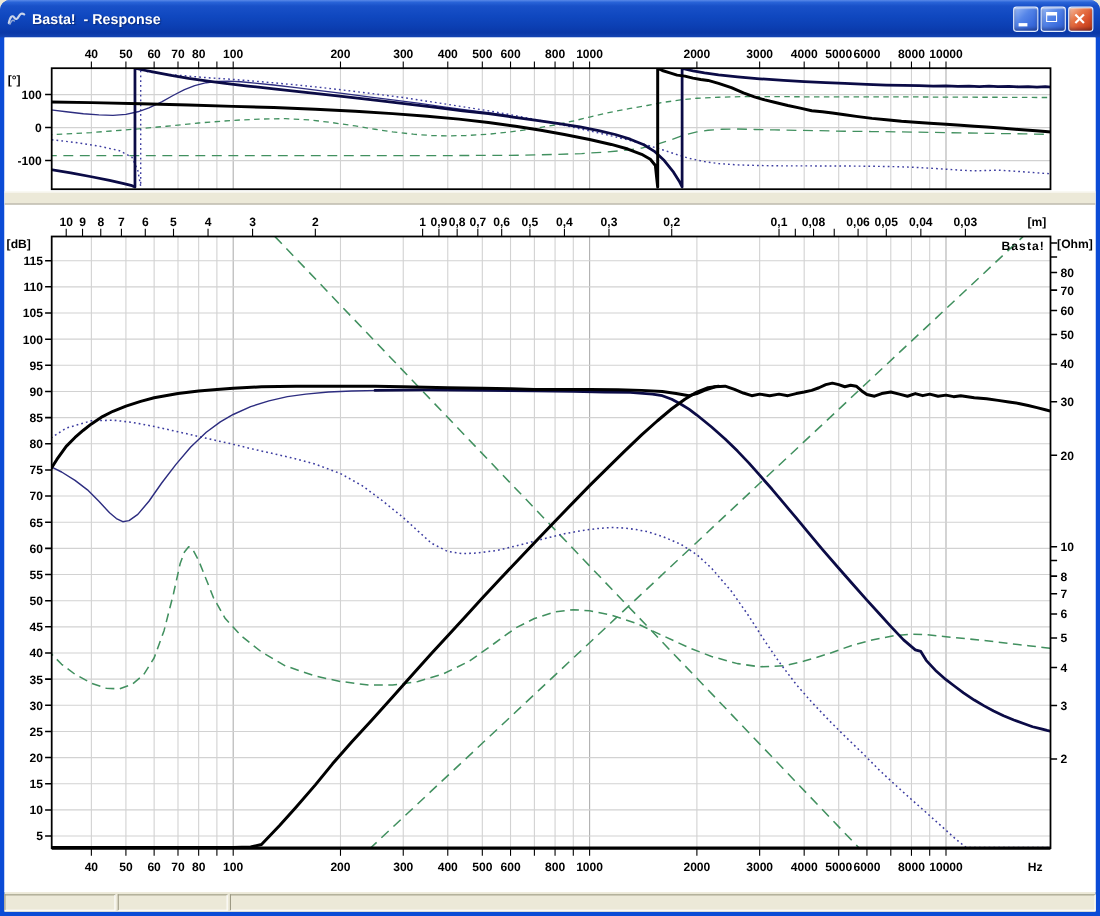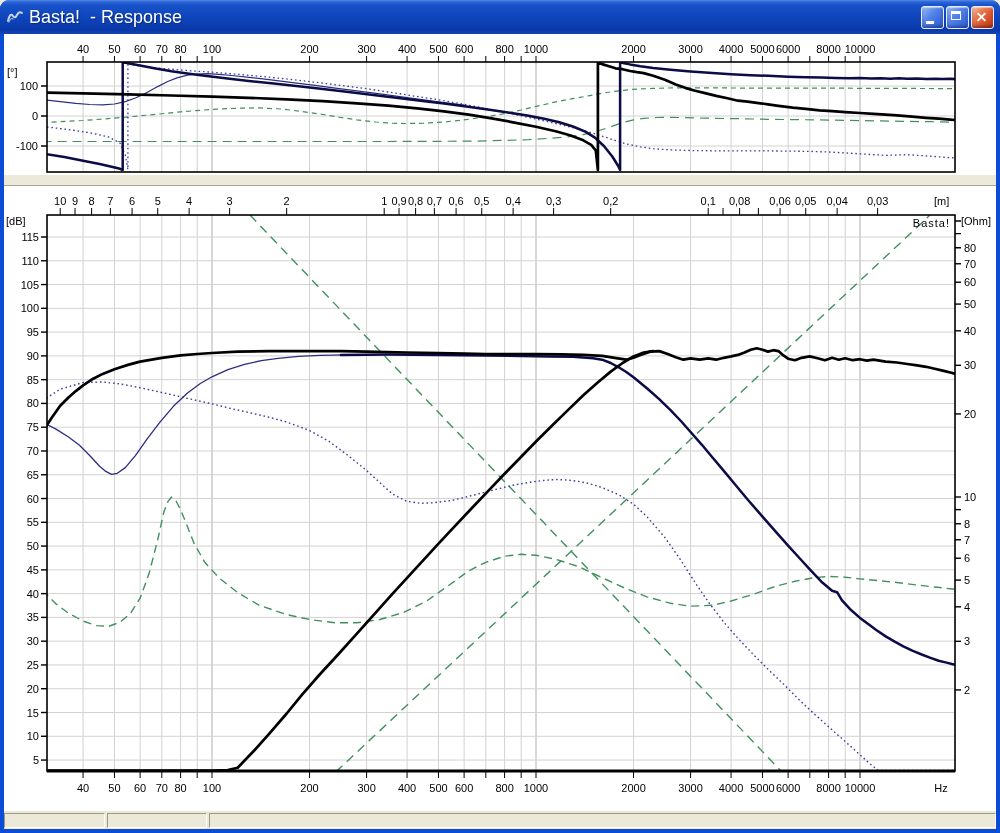--- a/index.html
+++ b/index.html
@@ -2,32 +2,32 @@
 <html><head>
 <meta charset="utf-8">
 <style>
   html,body{margin:0;padding:0;}
   body{width:1000px;height:833px;font-family:"Liberation Sans",sans-serif;background:#ece9d8;position:relative;overflow:hidden;}
   .window{position:absolute;inset:0;background:#0b4bd6;border-radius:9px 9px 0 0;overflow:hidden;}
   .titlebar{position:absolute;left:0;top:0;right:0;height:34px;
     background:linear-gradient(180deg,#5a8ae8 0%,#2964d8 6%,#1951c8 16%,#1048c0 42%,#0c40b4 68%,#0a38a8 88%,#1445b4 100%);
     display:flex;align-items:center;padding:0 6px;box-sizing:border-box;}
   .app-icon{width:18px;height:18px;margin-right:5px;flex:0 0 auto;}
-  .title{color:#fff;font-weight:normal;font-size:18px;text-shadow:1px 1px 1px #0a2a7a;flex:1 1 auto;white-space:pre;}
+  .title{color:#fff;font-weight:bold;font-size:13px;text-shadow:1px 1px 1px #0a2a7a;flex:1 1 auto;white-space:pre;}
   .winbtns{display:flex;gap:2px;}
   .xp-btn{width:21px;height:21px;border-radius:3px;border:1px solid #e6eefc;position:relative;
     background:linear-gradient(135deg,#9cbcf7 0%,#5585e8 40%,#3a6bdc 75%,#2f5cc8 100%);
     box-shadow:inset 0 -2px 3px rgba(0,0,40,.35), inset 0 1px 1px rgba(255,255,255,.55);}
   .xp-btn.close{background:linear-gradient(135deg,#f5c0a8 0%,#e8784a 35%,#d9512c 65%,#b63511 100%);}
   .glyph{position:absolute;inset:0;}
   .g-min{position:absolute;left:4px;bottom:4px;width:8px;height:3px;background:#fff;}
   .g-max{position:absolute;left:4px;top:4px;width:10px;height:9px;border:1px solid #fff;border-top:3px solid #fff;box-sizing:border-box;}
   .g-x1,.g-x2{position:absolute;left:4px;top:9px;width:11px;height:2px;background:#fff;}
   .g-x1{transform:rotate(45deg);} .g-x2{transform:rotate(-45deg);}
-  .client{position:absolute;left:4px;right:4px;top:34px;bottom:23px;background:#fff;}
+  .client{position:absolute;left:4px;right:4px;top:34px;bottom:23px;background:#fff;font-weight:bold;}
   .client svg{position:absolute;left:0;top:0;}
   .statusbar{position:absolute;left:4px;right:4px;bottom:4px;height:19px;background:#ece9d8;display:flex;gap:2px;padding-top:2px;box-sizing:border-box;border-top:1px solid #fff;}
   .panel{border:1px solid;border-color:#9d9a84 #fff #fff #9d9a84;background:#ece9d8;height:15px;font-size:11px;color:#000;padding:0 3px;box-sizing:border-box;}
   .p0{width:101px;flex:0 0 auto;} .p1{width:100px;flex:0 0 auto;} .p2{flex:1 1 auto;}
   svg text{font-family:"Liberation Sans",sans-serif;font-size:11px;fill:#000;}
 </style>
 </head>
 <body>
 
 <div class="window">

